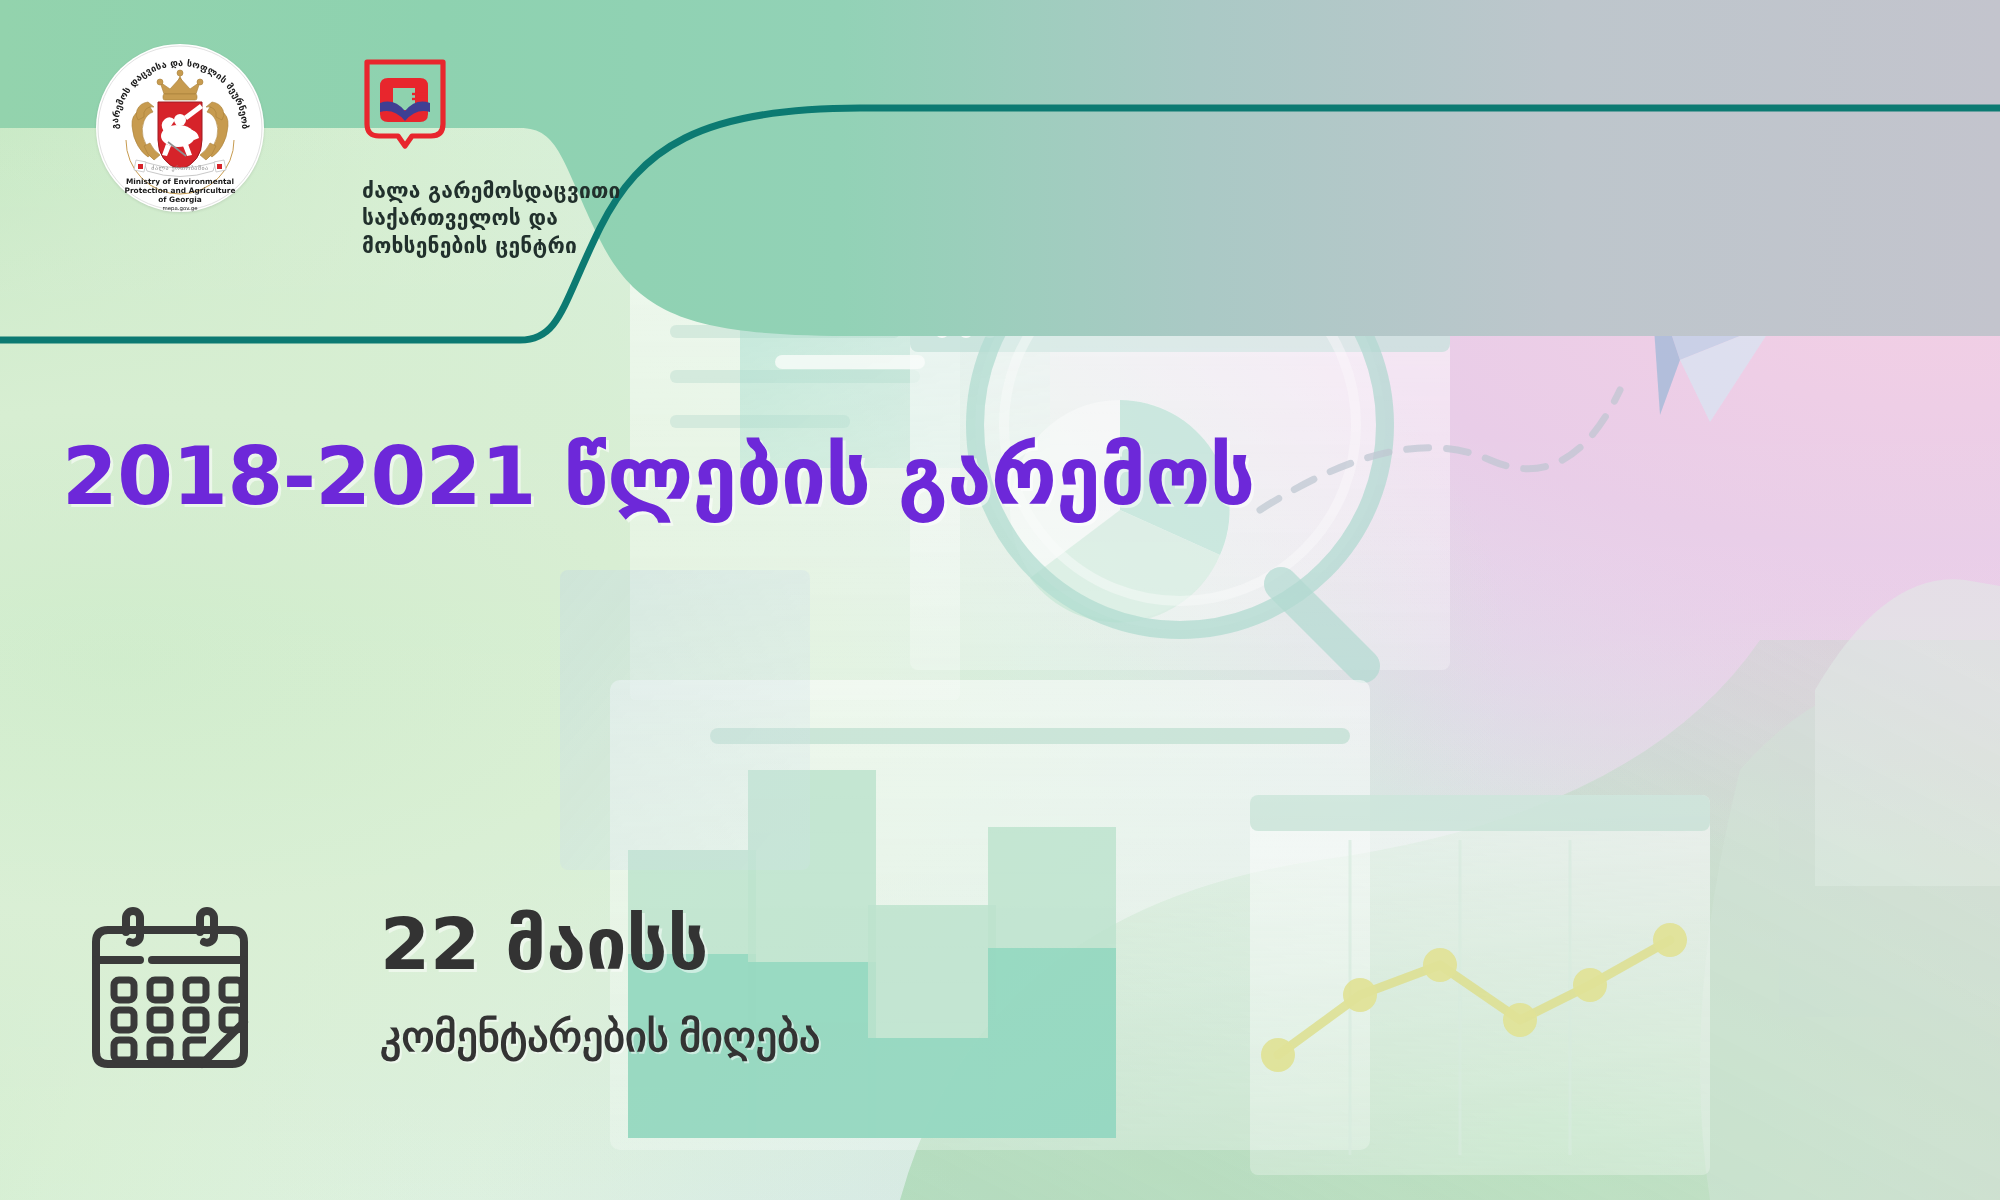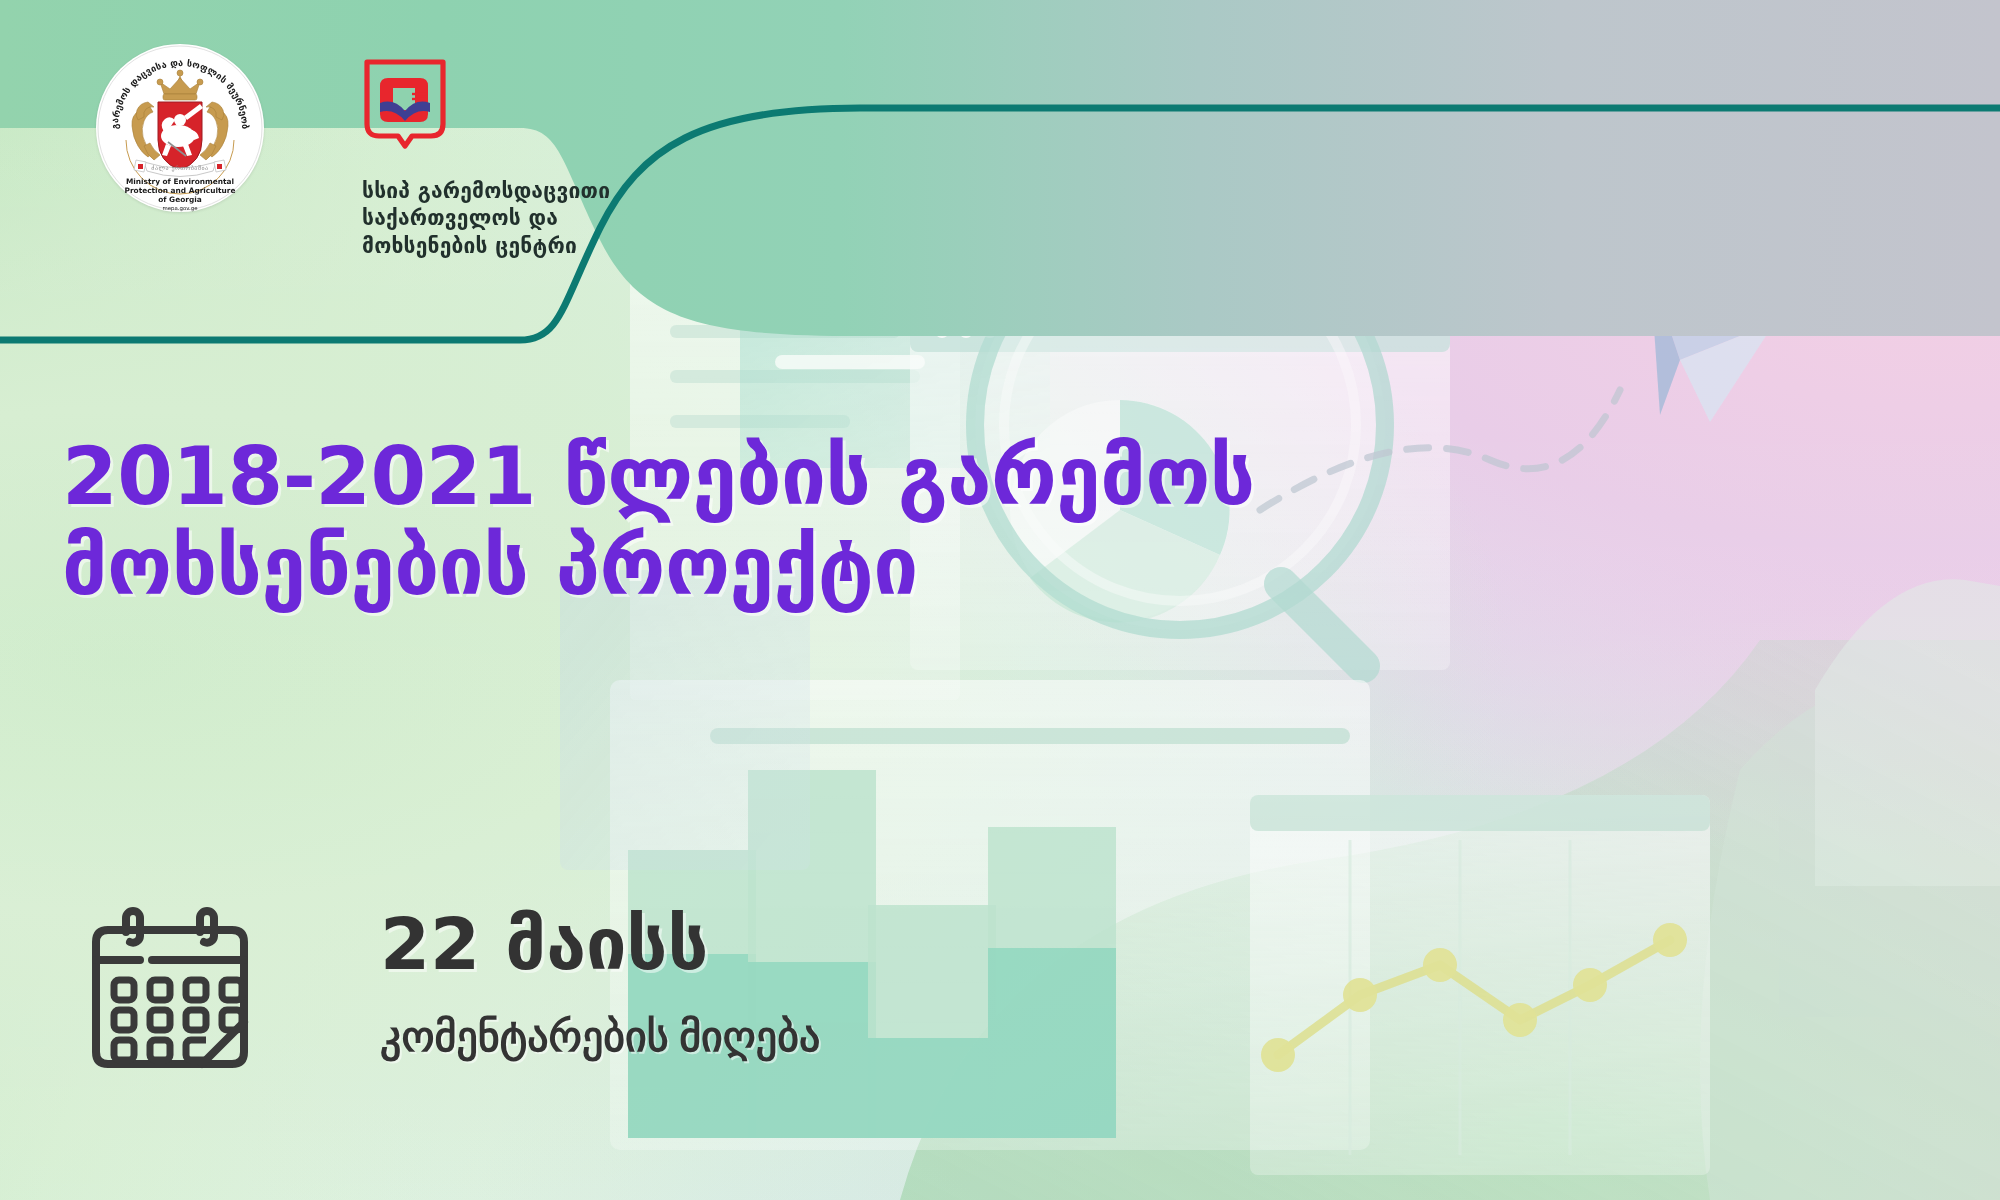--- a/index.html
+++ b/index.html
@@ -257,28 +257,27 @@
       <path d="M31 30 h22 v22 h-22 z" fill="#8ed2ae"></path>
       <path d="M18 45 q14 -5 25 8 q11 -13 25 -8 v9 q-14 -4 -25 9 q-11 -13 -25 -9 z" fill="#3f3f93"></path>
       <g stroke="#e8262d" stroke-width="2.4">
         <line x1="50" y1="36" x2="64" y2="36"></line>
         <line x1="50" y1="41" x2="64" y2="41"></line>
       </g>
     </svg>
   </div>
 
   <div class="eiec-text">
-    <div>სსიპ გარემოსდაცვითი</div>
+    <div>ძალა გარემოსდაცვითი</div>
     <div>საქართველოს და</div>
     <div>მოხსენების ცენტრი</div>
   </div>
 
   <div class="headline">
     <div>2018-2021  წლების გარემოს</div>
-    <div>მოხსენების პროექტი</div>
   </div>
 
   <div class="date-block">
     <div class="cal-icon">
       <svg viewBox="0 0 200 190" xmlns="http://www.w3.org/2000/svg">
         <g fill="none" stroke="#3a3a3a" stroke-width="8" stroke-linecap="round" stroke-linejoin="round">
           <path d="M38 38 h124 q12 0 12 12 v110 q0 12 -12 12 h-124 q-12 0 -12 -12 v-110 q0 -12 12 -12 z"></path>
           <path d="M26 68 h44"></path>
           <path d="M82 68 h92"></path>
           <path d="M56 40 v-14 a7 7 0 0 1 14 0 v18 a7 7 0 0 1 -10 6"></path>

